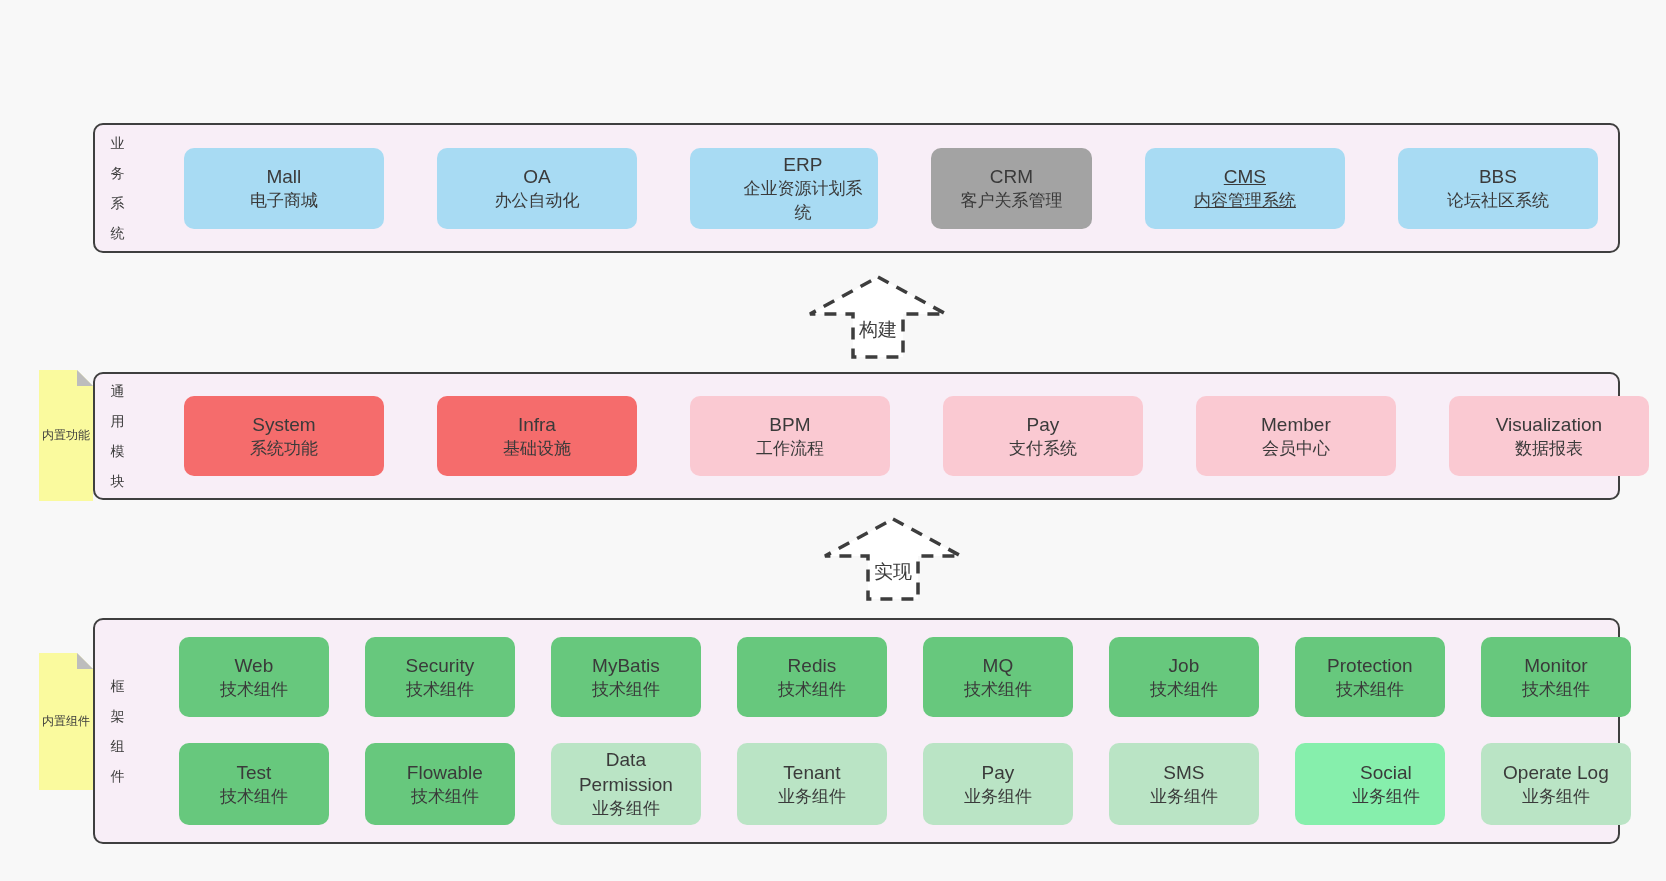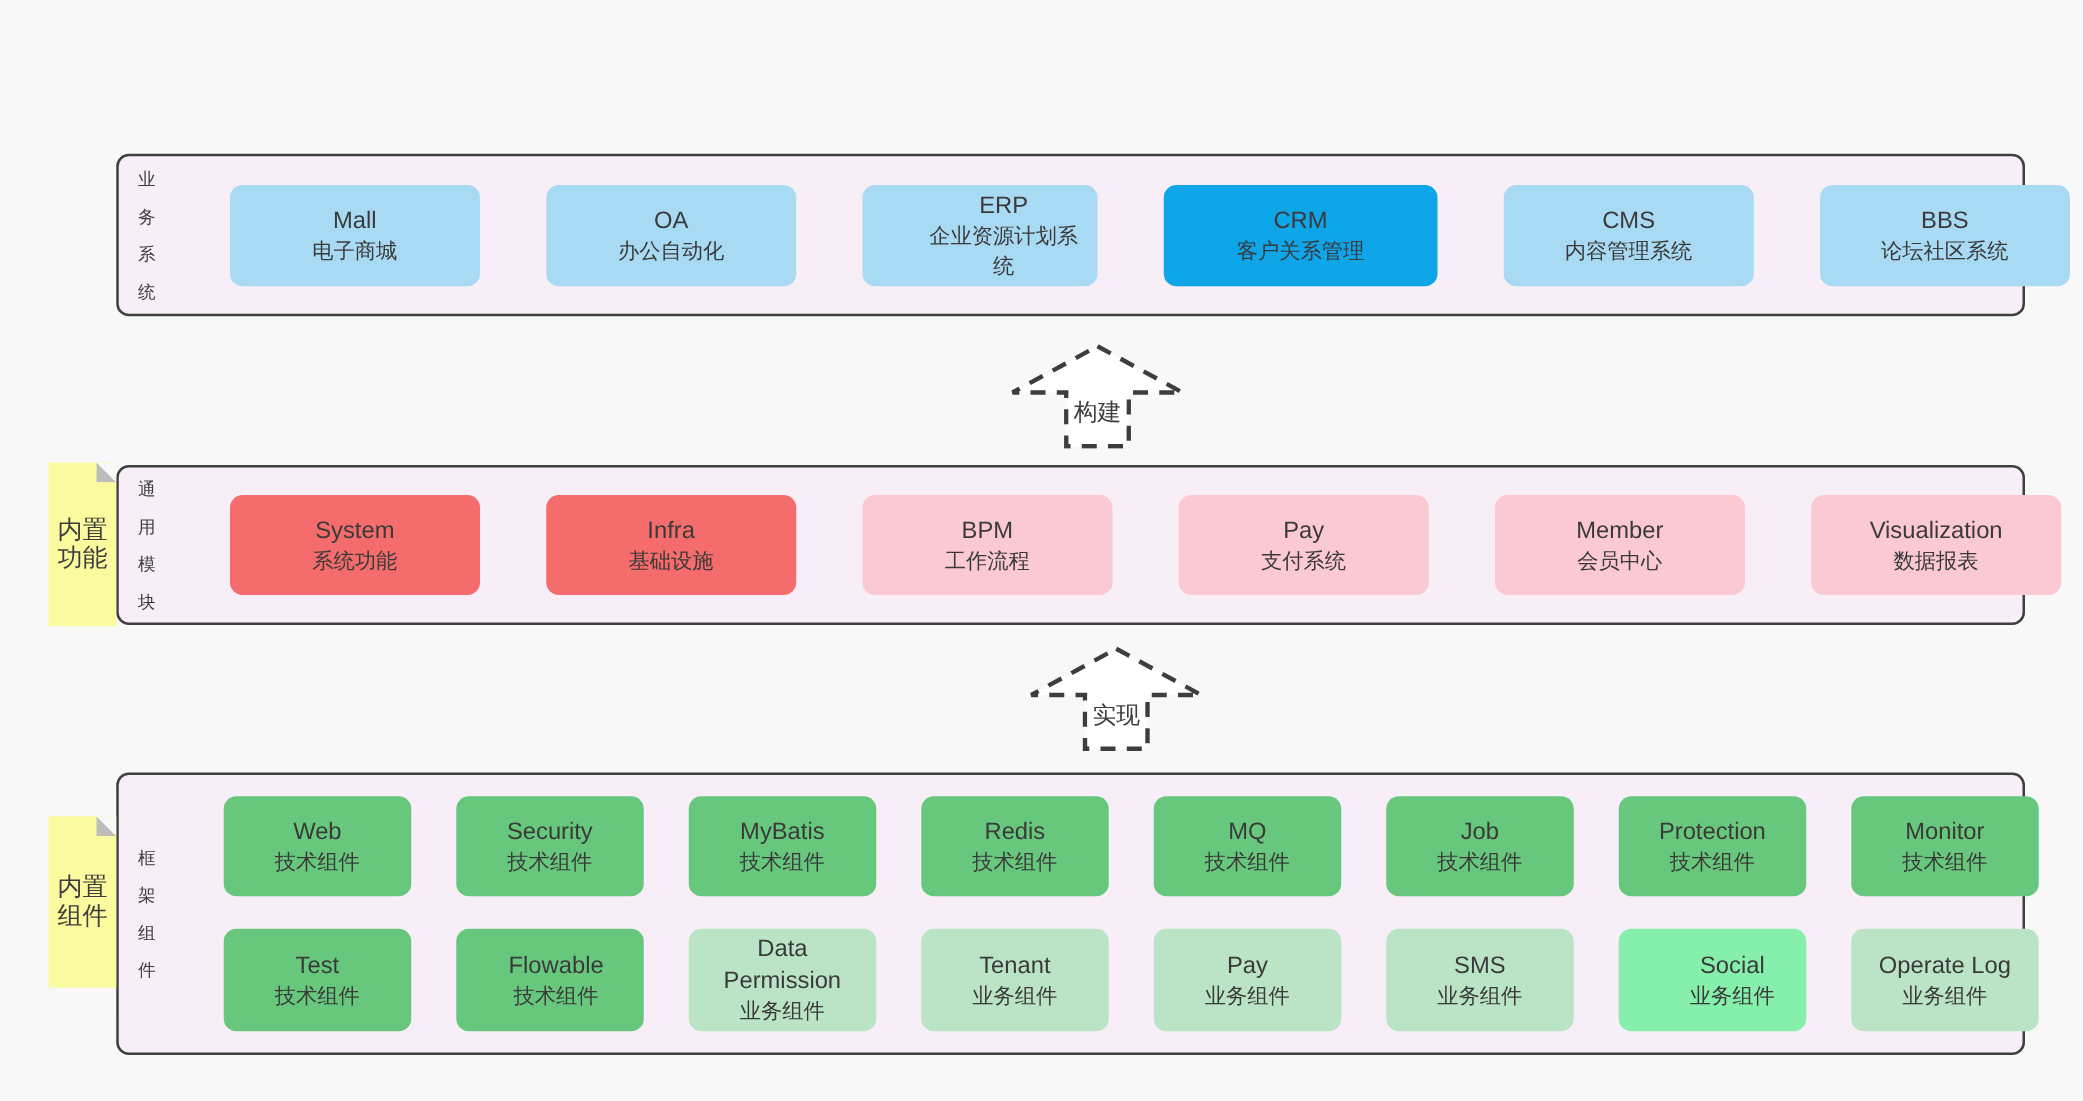--- a/index.html
+++ b/index.html
@@ -69,21 +69,21 @@
   }
   .note::after {
     content:""; position:absolute; top:0; right:0;
     width:16px; height:16px; background:#bdbdbd;
     clip-path:polygon(0 0, 100% 100%, 0 100%);
   }
   .note-text {
     width:100%;
     text-align:center;
     word-break:break-all;
-    font-size:20px;
+    font-size:12px;
     line-height:23px;
     color:#3c3c3c;
   }
 
   
   .arrow { position:absolute; }
   .arrow svg { display:block; }
   .arrow-label-text {
     font-size:19px;
     fill:#3d3d3d;
@@ -103,25 +103,25 @@
             <div class="box-sub">电子商城</div>
           </div>
           <div class="box" style="width: 200px; min-height: 80px; background: rgb(168, 219, 243);">
             <div class="box-name">OA</div>
             <div class="box-sub">办公自动化</div>
           </div>
           <div class="box" style="width: 188px; min-height: 80px; background: rgb(168, 219, 243); padding-left: 48px;">
             <div class="box-name">ERP</div>
             <div class="box-sub">企业资源计划系统</div>
           </div>
-          <div class="box" style="width: 219px; min-height: 80px; background: #0ea5e9;">
+          <div class="box" style="width: 161px; min-height: 80px; background: #a3a3a3;">
             <div class="box-name">CRM</div>
             <div class="box-sub">客户关系管理</div>
           </div>
-          <div class="box" style="width: 200px; min-height: 80px; background: rgb(168, 219, 243);">
+          <div class="box" style="width: 200px; min-height: 80px; background: rgb(168, 219, 243); text-decoration: underline;">
             <div class="box-name">CMS</div>
             <div class="box-sub">内容管理系统</div>
           </div>
           <div class="box" style="width: 200px; min-height: 80px; background: rgb(168, 219, 243);">
             <div class="box-name">BBS</div>
             <div class="box-sub">论坛社区系统</div>
           </div>
         </div>
       </div>
     </section>

